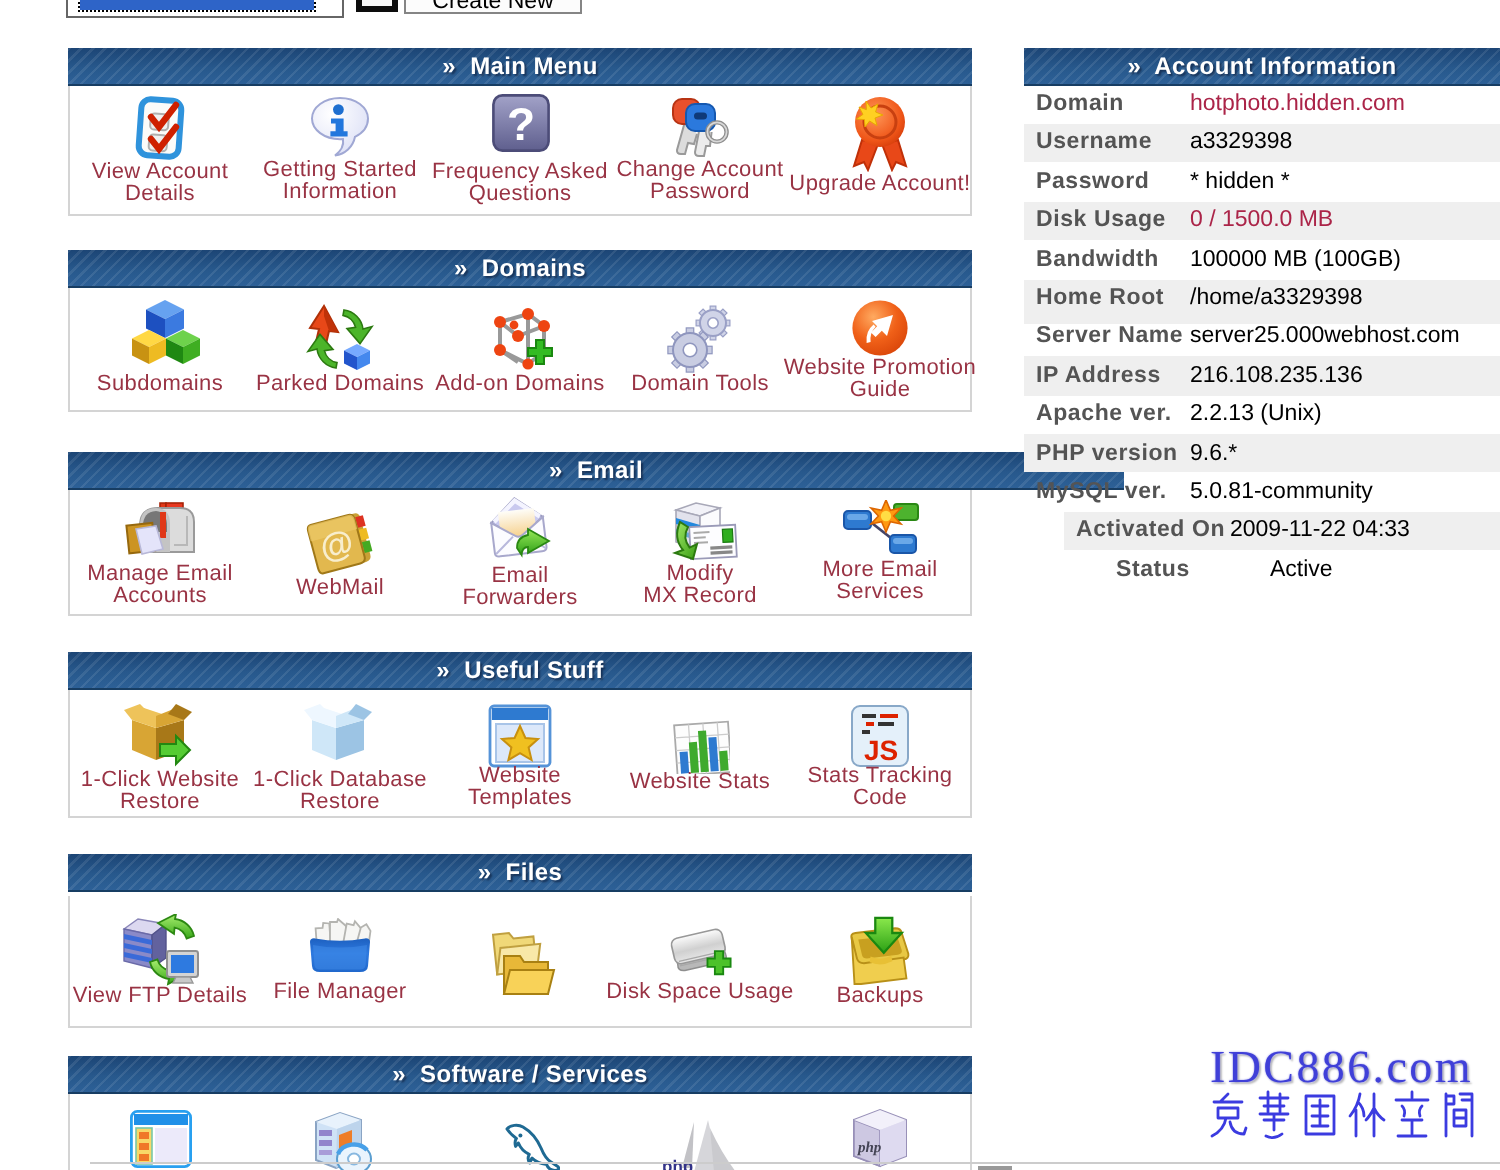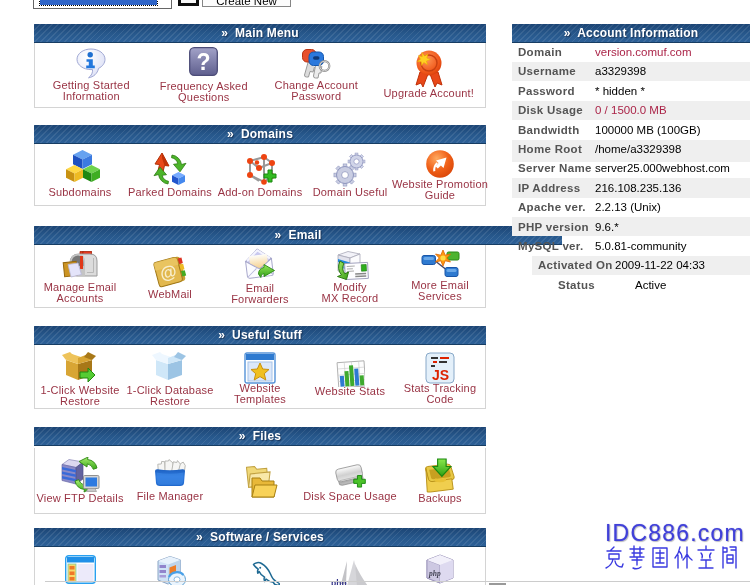--- a/index.html
+++ b/index.html
@@ -45,20 +45,32 @@
 <div class="hdr" style="left:34px;top:124.5px;width:452px;">»&nbsp; Domains</div>
 <div class="hdr" style="left:34px;top:226px;width:528px;">»&nbsp; Email</div>
 <div class="hdr" style="left:34px;top:325.5px;width:452px;">»&nbsp; Useful Stuff</div>
 <div class="hdr" style="left:34px;top:427px;width:452px;">»&nbsp; Files</div>
 <div class="hdr" style="left:34px;top:528px;width:452px;">»&nbsp; Software / Services</div>
 <div class="hdr" style="left:512px;top:24px;width:238px;">»&nbsp; Account Information</div>
 
 <div class="box" id="b1" style="top:43px;height:63.5px;">
     <div class="cells">
       <div class="cell">
+        <div class="ic"><svg width="27" height="34" viewBox="0 0 27 34">
+<g transform="rotate(4 13 17)">
+              <rect x="3" y="3" width="20" height="28" rx="4.5" fill="#fbfbf9" stroke="#2f93dc" stroke-width="3"></rect>
+<rect x="8" y="10" width="9" height="8" rx="2" fill="#f0efee" stroke="#b0afae" stroke-width="1"></rect>
+<rect x="8" y="20.5" width="9" height="8" rx="2" fill="#f0efee" stroke="#b0afae" stroke-width="1"></rect>
+            </g>
+<path d="M8.5 11.5 L12.5 16.5 L21 5.5" stroke="#cf2000" stroke-width="3.2" fill="none" stroke-linecap="round"></path>
+<path d="M8.5 22.5 L12.5 27.5 L21 16.5" stroke="#cf2000" stroke-width="3.2" fill="none" stroke-linecap="round"></path>
+          </svg></div>
+        <div class="lb">View Account<br>Details</div>
+      </div>
+      <div class="cell">
         <div class="ic"><svg width="32" height="32" viewBox="0 0 32 32">
 <defs>
               <radialGradient id="gi" cx="35%" cy="28%" r="85%">
                 <stop offset="0" stop-color="#ffffff"></stop>
                 <stop offset="1" stop-color="#d9ddf5"></stop>
               </radialGradient>
             </defs>
 <path d="M16 1 C8.2 1 2 5.6 2 11.3 C2 17 8.2 21.6 16 21.6 L17.5 21.5 C18 24.5 16.5 27.5 13.5 29.8 C18.5 29 22.5 25.6 23.5 20.4 C27.5 18.5 30 15.1 30 11.3 C30 5.6 23.8 1 16 1 Z" fill="url(#gi)" stroke="#a0a8d4" stroke-width="1"></path>
 <circle cx="15.2" cy="6.8" r="2.7" fill="#1e6fd0"></circle>
 <path d="M11.5 11.2 L17.8 11.2 L17.8 17.6 L19.8 17.6 L19.8 20.2 L11.2 20.2 L11.2 17.6 L13.8 17.6 L13.8 13.8 L11.5 13.8 Z" fill="#2277dd"></path>
@@ -184,21 +196,21 @@
             <rect x="10.129999999999999" y="12.95" width="3.74" height="4.25" fill="#c9cde2" stroke="#8f96be" stroke-width=".6" transform="rotate(45 12 24)"></rect>
             <rect x="10.129999999999999" y="12.95" width="3.74" height="4.25" fill="#c9cde2" stroke="#8f96be" stroke-width=".6" transform="rotate(90 12 24)"></rect>
             <rect x="10.129999999999999" y="12.95" width="3.74" height="4.25" fill="#c9cde2" stroke="#8f96be" stroke-width=".6" transform="rotate(135 12 24)"></rect>
             <rect x="10.129999999999999" y="12.95" width="3.74" height="4.25" fill="#c9cde2" stroke="#8f96be" stroke-width=".6" transform="rotate(180 12 24)"></rect>
             <rect x="10.129999999999999" y="12.95" width="3.74" height="4.25" fill="#c9cde2" stroke="#8f96be" stroke-width=".6" transform="rotate(225 12 24)"></rect>
             <rect x="10.129999999999999" y="12.95" width="3.74" height="4.25" fill="#c9cde2" stroke="#8f96be" stroke-width=".6" transform="rotate(270 12 24)"></rect>
             <rect x="10.129999999999999" y="12.95" width="3.74" height="4.25" fill="#c9cde2" stroke="#8f96be" stroke-width=".6" transform="rotate(315 12 24)"></rect>
             <circle cx="12" cy="24" r="8.5" fill="#c9cde2" stroke="#8f96be" stroke-width="1"></circle>
             <circle cx="12" cy="24" r="3.4000000000000004" fill="#fff" stroke="#8f96be" stroke-width=".8"></circle>
           </svg></div>
-        <div class="lb">Domain Useful</div>
+        <div class="lb">Domain Tools</div>
       </div>
       <div class="cell">
         <div class="ic"><svg width="30" height="30" viewBox="0 0 30 30">
 <defs>
               <radialGradient id="gp" cx="38%" cy="30%" r="78%">
                 <stop offset="0" stop-color="#ffaa60"></stop>
                 <stop offset=".55" stop-color="#f06018"></stop>
                 <stop offset="1" stop-color="#d84408"></stop>
               </radialGradient>
             </defs>
@@ -526,21 +538,21 @@
 <text x="5" y="23" font-family="Liberation Serif" font-size="7.5" font-style="italic" font-weight="bold" fill="#445">php</text>
           </svg>
         </div>
       </div>
     </div>
   </div>
 
 <div id="rows">
     <div class="row " style="top:42.5px;height:19.4px;">
   <div class="k">Domain</div>
-      <div class="v red">version.comuf.com</div>
+      <div class="v red">hotphoto.hidden.com</div>
     </div>
     <div class="row gray" style="top:61.9px;height:19.4px;">
   <div class="k">Username</div>
       <div class="v ">a3329398</div>
     </div>
     <div class="row " style="top:81.3px;height:19.4px;">
   <div class="k">Password</div>
       <div class="v ">* hidden *</div>
     </div>
     <div class="row gray" style="top:100.7px;height:19.4px;">
@@ -579,21 +591,21 @@
   <div class="k">Activated On</div>
       <div class="v ">2009-11-22 04:33</div>
     </div>
     <div class="row " style="top:275.3px;height:19.4px;margin-left:40px;">
   <div class="k">Status</div>
       <div class="v ">Active</div>
     </div>
   </div>
 
 <div style="position:absolute;left:605px;top:522px;height:24px;
-  font-family:Liberation Sans, sans-serif;font-size:23px;line-height:23px;letter-spacing:1.2px;color:#4040d8;
+  font-family:Liberation Serif, serif;font-size:23px;line-height:23px;letter-spacing:1.2px;color:#4040d8;
   text-shadow:0 0 1px #9090e8, 1px 1px 1px #bbb;">IDC886.com</div>
 <svg style="position:absolute;left:604px;top:545px;" width="140" height="29" viewBox="0 0 140 29" fill="none" stroke="#3b3be0" stroke-width="1.4" stroke-linecap="round" stroke-linejoin="round">
 <g>
       <path d="M10 2 L6 6 M3 6 H17 M5 9 H15 V14 H5 Z M9 14 Q8 20 2 23 M11 16 Q12 22 18 22 L19 19"></path>
     </g>
 <g transform="translate(23 0)">
       <path d="M3 4 H17 M5 8 H15 M7 1 V11 M13 2 V11 M3 12 H17 M5 15 H15 M10 12 V20 M6 23 Q10 25 14 22"></path>
     </g>
 <g transform="translate(46 0)">
       <path d="M3 3 H17 V22 H3 Z M6 8 H14 M6 13 H14 M10 5 V18 M6 18 H14"></path>

